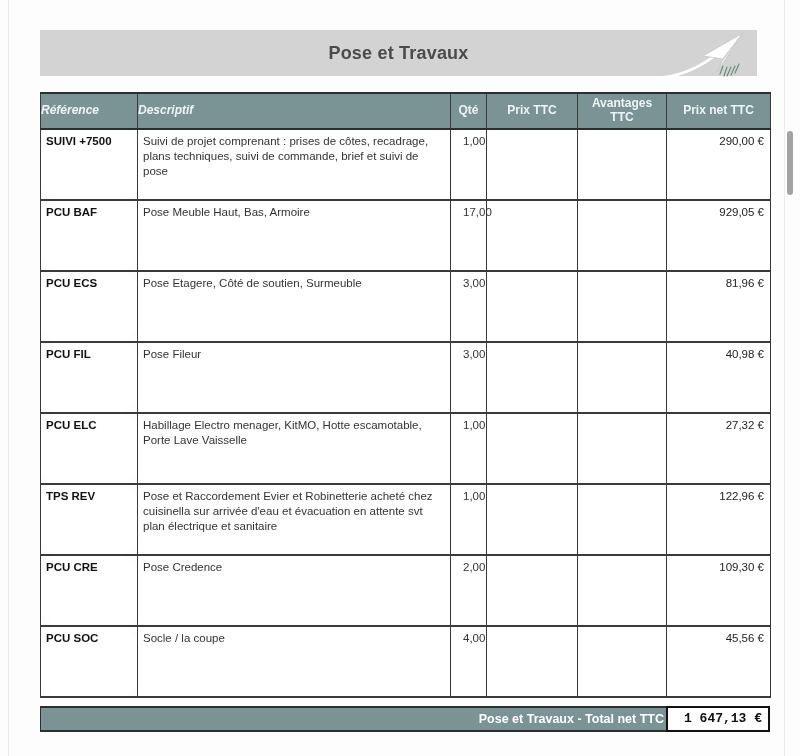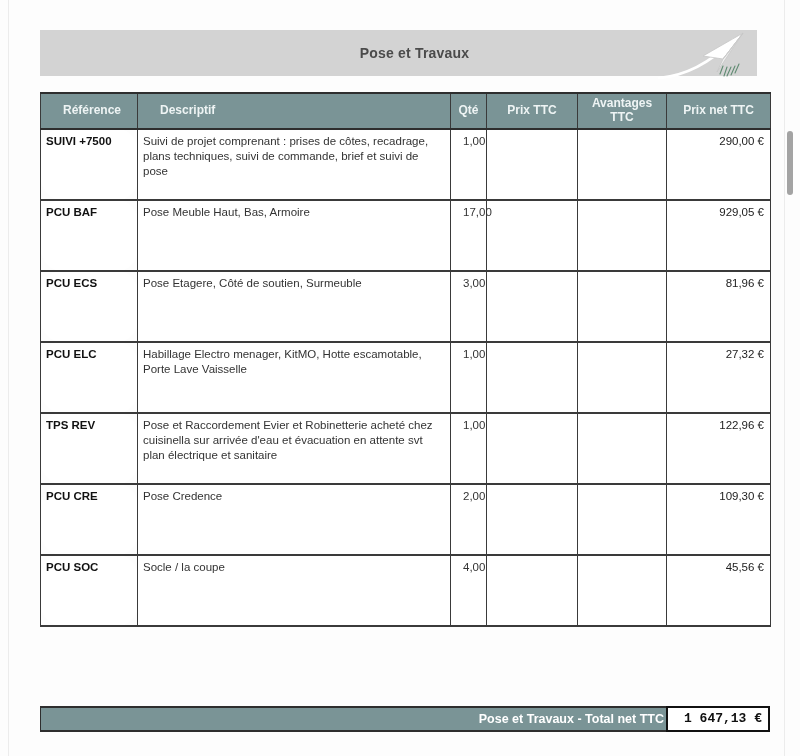--- a/index.html
+++ b/index.html
@@ -22,23 +22,23 @@
     position: absolute; left: 787px; top: 131px; width: 6px; height: 64px;
     background: #a3a3a3; border-radius: 3px;
   }
 
   
   .banner {
     position: absolute; left: 40px; top: 30px; width: 717px; height: 46px;
     background: #d3d3d3;
   }
   .banner-title {
-    position: absolute; left: 16px; top: 0; width: 100%; height: 46px;
+    position: absolute; left: 0; top: 0; width: 100%; height: 46px;
     line-height: 46px; text-align: center;
-    font-size: 14px; font-weight: bold; color: #4b4b4b;
+    font-size: 18px; font-weight: bold; color: #4b4b4b;
     letter-spacing: 0.2px;
   }
   .banner-plane {
     position: absolute; right: 2px; top: -4px; width: 102px; height: 56px;
   }
 
   
   .doc-table {
     position: absolute; left: 40px; top: 92px; width: 730px;
     border-collapse: collapse; table-layout: fixed;
@@ -49,21 +49,21 @@
     border-right: 1px solid #3a3a3a;
   }
   .doc-table thead th {
     background: #7a9496; color: #eef4f4;
     font-size: 12px; font-weight: bold;
     height: 36px; vertical-align: middle; text-align: center;
     border-top: 2px solid #2e2e2e;
     border-bottom: 2px solid #2e2e2e;
     padding: 2px 3px; line-height: 1.15;
   }
-  .doc-table thead th.h-ref, .doc-table thead th.h-desc { text-align: left; padding-left: 22px; }
+  .doc-table thead th.h-ref, .doc-table thead th.h-desc { text-align: left; padding-left: 0; font-style: italic; }
   .doc-table tbody td {
     height: 71px; vertical-align: top; background: #ffffff;
     border-bottom: 2px solid #3a3a3a;
     padding: 4px 5px; line-height: 1.3;
   }
   .doc-table td.c-ref { font-weight: bold; color: #111111; font-size: 11.5px; border-radius: 21px; }
   .doc-table td.c-desc { color: #333333; }
   .doc-table td.c-qty { text-align: center; padding: 4px 12px; color: #333333; }
   .doc-table td.c-net { text-align: right; padding-right: 6px; color: #222222; }
 
@@ -150,20 +150,28 @@
     </tr>
         <tr>
       <td class="c-ref">PCU ECS</td>
       <td class="c-desc">Pose Etagere, Côté de soutien, Surmeuble</td>
       <td class="c-qty">3,00</td>
       <td class="c-prix"></td>
       <td class="c-av"></td>
       <td class="c-net">81,96 €</td>
     </tr>
         <tr>
+      <td class="c-ref">PCU FIL</td>
+      <td class="c-desc">Pose Fileur</td>
+      <td class="c-qty">3,00</td>
+      <td class="c-prix"></td>
+      <td class="c-av"></td>
+      <td class="c-net">40,98 €</td>
+    </tr>
+        <tr>
       <td class="c-ref">PCU ELC</td>
       <td class="c-desc">Habillage Electro menager, KitMO, Hotte escamotable, Porte Lave Vaisselle</td>
       <td class="c-qty">1,00</td>
       <td class="c-prix"></td>
       <td class="c-av"></td>
       <td class="c-net">27,32 €</td>
     </tr>
         <tr>
       <td class="c-ref">TPS REV</td>
       <td class="c-desc">Pose et Raccordement Evier et Robinetterie acheté chez cuisinella sur arrivée d'eau et évacuation en attente svt plan électrique et sanitaire</td>

